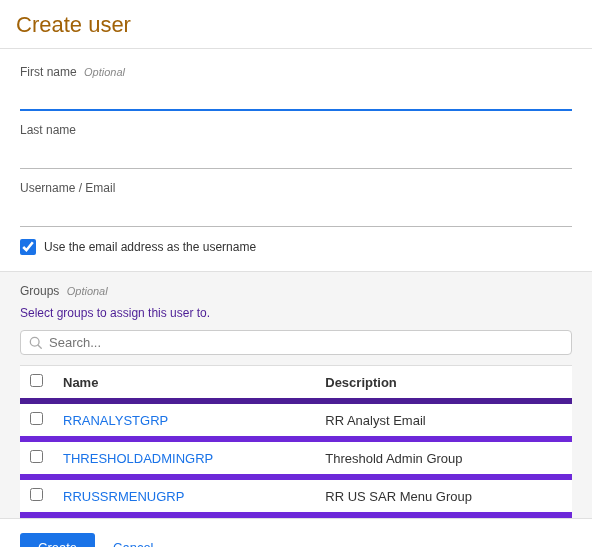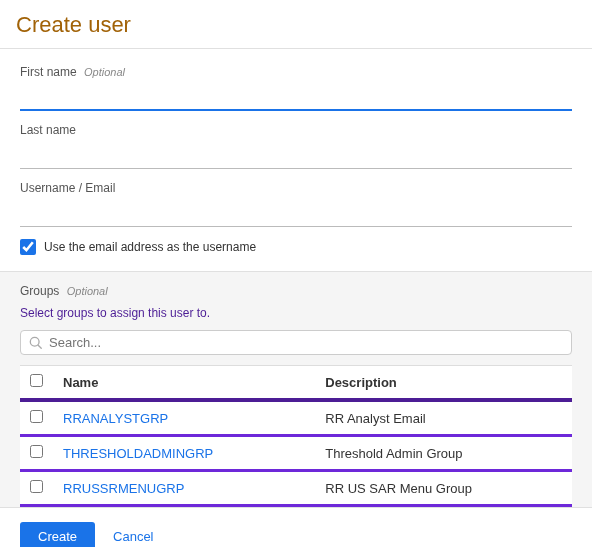--- a/index.html
+++ b/index.html
@@ -116,31 +116,31 @@
       background: #fff;
       border-top: 1px solid #ddd;
       margin-top: 10px;
     }
     table {
       width: 100%;
       border-collapse: collapse;
       font-size: 13px;
     }
     thead tr {
-      border-bottom: 4px solid #4c1d95;
+      border-bottom: 6px solid #4c1d95;
     }
     thead th {
       text-align: left;
       padding: 8px 10px;
       font-weight: bold;
       color: #333;
       background: #fff;
     }
     tbody tr {
-      border-bottom: 3px solid #6d28d9;
+      border-bottom: 6px solid #6d28d9;
     }
     tbody td {
       padding: 8px 10px;
       color: #333;
     }
     .checkbox-cell {
       width: 28px;
     }
     .group-link {
       color: #1a73e8;

